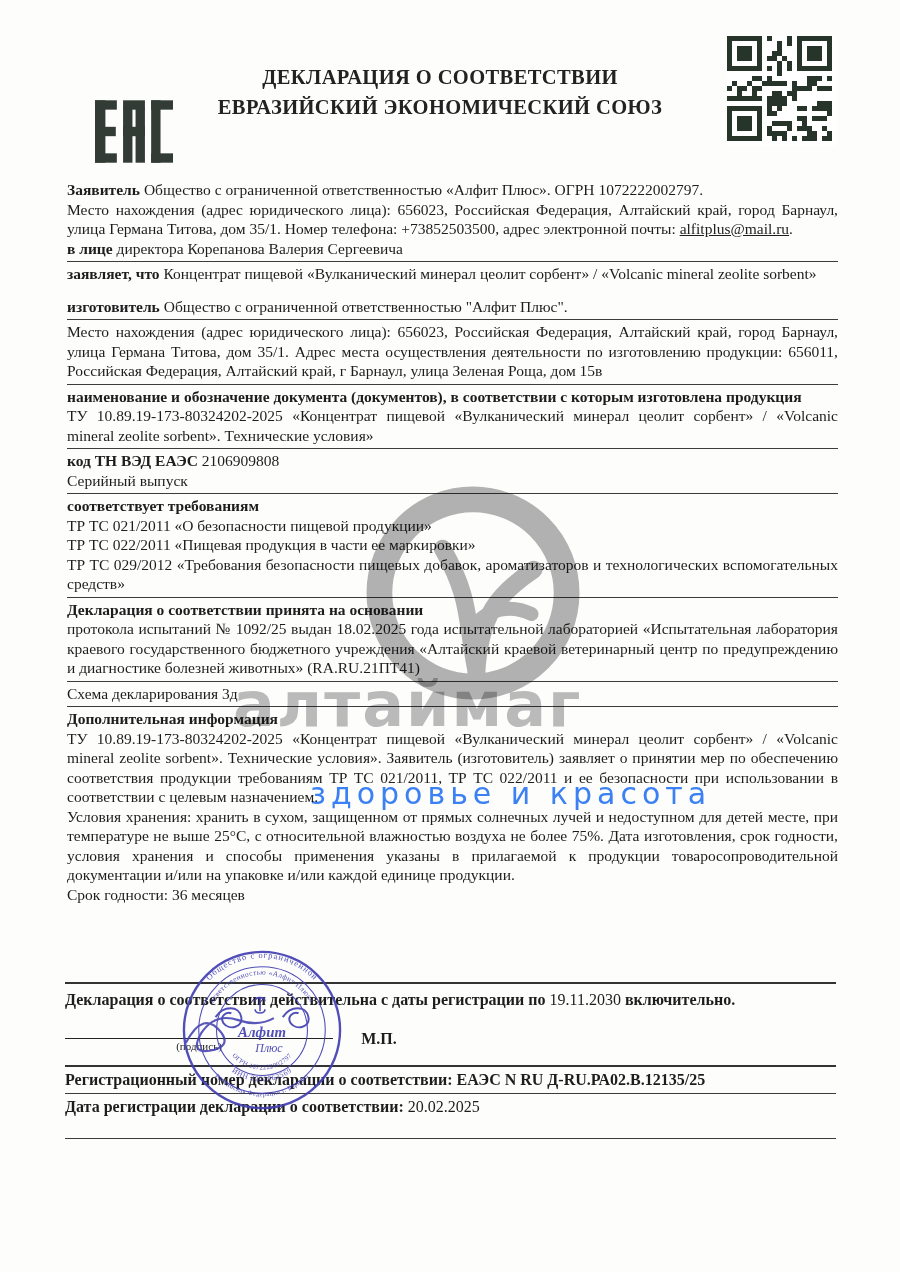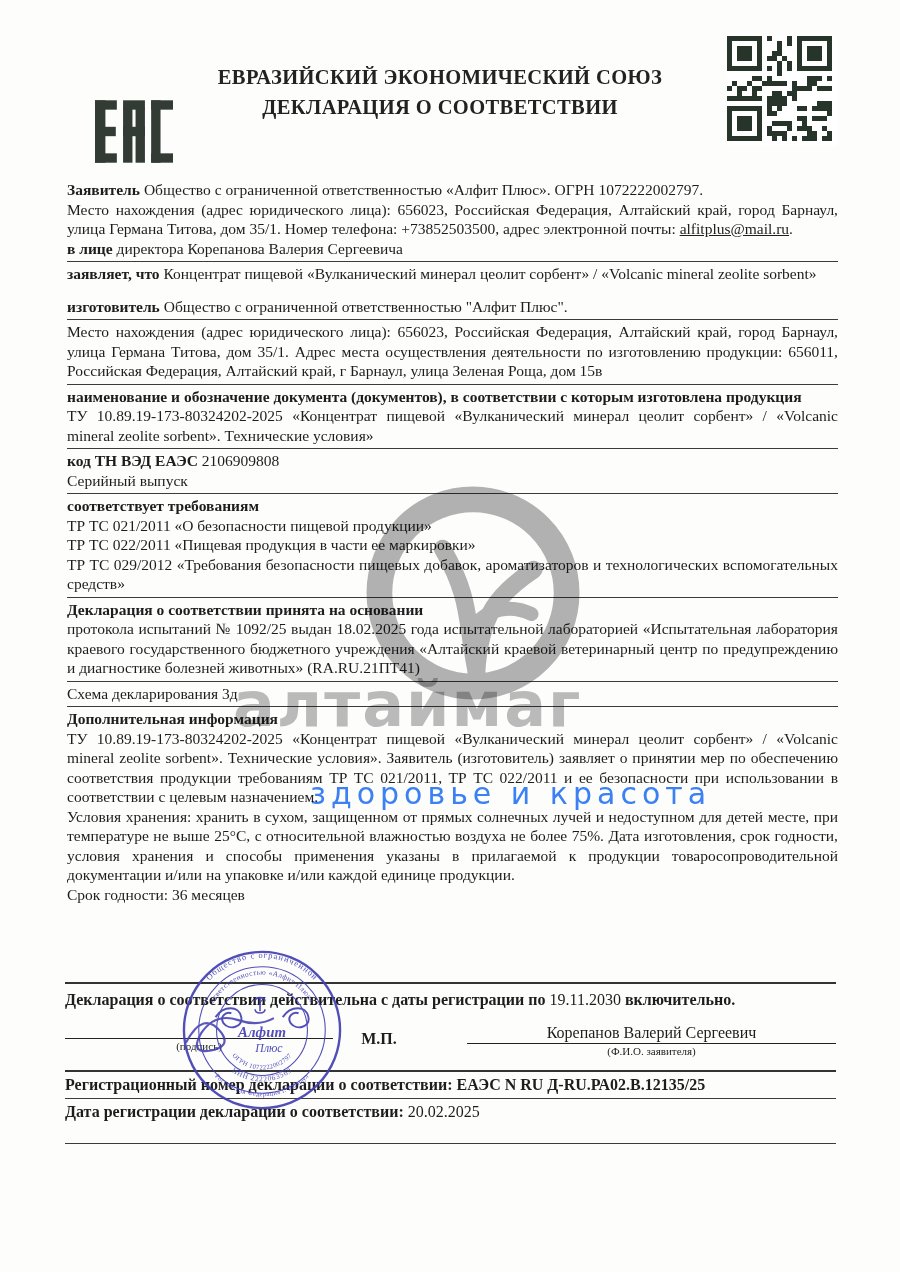--- a/index.html
+++ b/index.html
@@ -61,22 +61,22 @@
         <rect x="78" y="14" width="18" height="106"></rect>
       <rect x="54" y="0" width="42" height="18"></rect>
         <rect x="54" y="51" width="42" height="18"></rect>
       <rect x="108" y="0" width="18" height="120"></rect>
         <rect x="108" y="0" width="42" height="18"></rect>
       <rect x="108" y="102" width="42" height="18"></rect>
     </g>
   </svg>
 
   <div class="doc-title">
+    <div>ДЕКЛАРАЦИЯ О СООТВЕТСТВИИ</div>
     <div>ЕВРАЗИЙСКИЙ ЭКОНОМИЧЕСКИЙ СОЮЗ</div>
-    <div>ДЕКЛАРАЦИЯ О СООТВЕТСТВИИ</div>
   </div>
 
   <div class="qr" id="qr">
       <div class="on"></div>
       <div class="on"></div>
       <div class="on"></div>
       <div class="on"></div>
       <div class="on"></div>
       <div class="on"></div>
       <div class="on"></div>
@@ -573,24 +573,20 @@
   <div class="wm wm-tag" style="position:absolute">здоровье и красота</div>
 
   <div class="bottom">
     <p class="validity"><span class="b">Декларация о соответствии действительна с даты регистрации по </span><span>19.11.2030</span><span class="b"> включительно.</span></p>
     <div class="sigrow">
       <div class="sig-left">
         <div class="sig-line"></div>
         <div class="sig-cap">(подпись)</div>
       </div>
       <div class="mp">М.П.</div>
-      <div class="sig-right">
-        <div class="sig-name">Корепанов Валерий Сергеевич</div>
-        <div class="sig-cap">(Ф.И.О. заявителя)</div>
-      </div>
     </div>
     <p class="regrow"><span class="b">Регистрационный номер декларации о соответствии: ЕАЭС N RU Д-RU.РА02.В.12135/25</span></p>
     <p class="datrow"><span class="b">Дата регистрации декларации о соответствии: </span><span>20.02.2025</span></p>
   </div>
 
   <svg class="stamp" width="168" height="168" viewBox="0 0 170 170">
     <defs>
       <path id="arcOT" d="M 12,85 A 73,73 0 0 1 158,85"></path>
       <path id="arcIT" d="M 29,85 A 56,56 0 0 1 141,85"></path>
       <path id="arcIB" d="M 33,85 A 52,52 0 0 0 137,85"></path>

